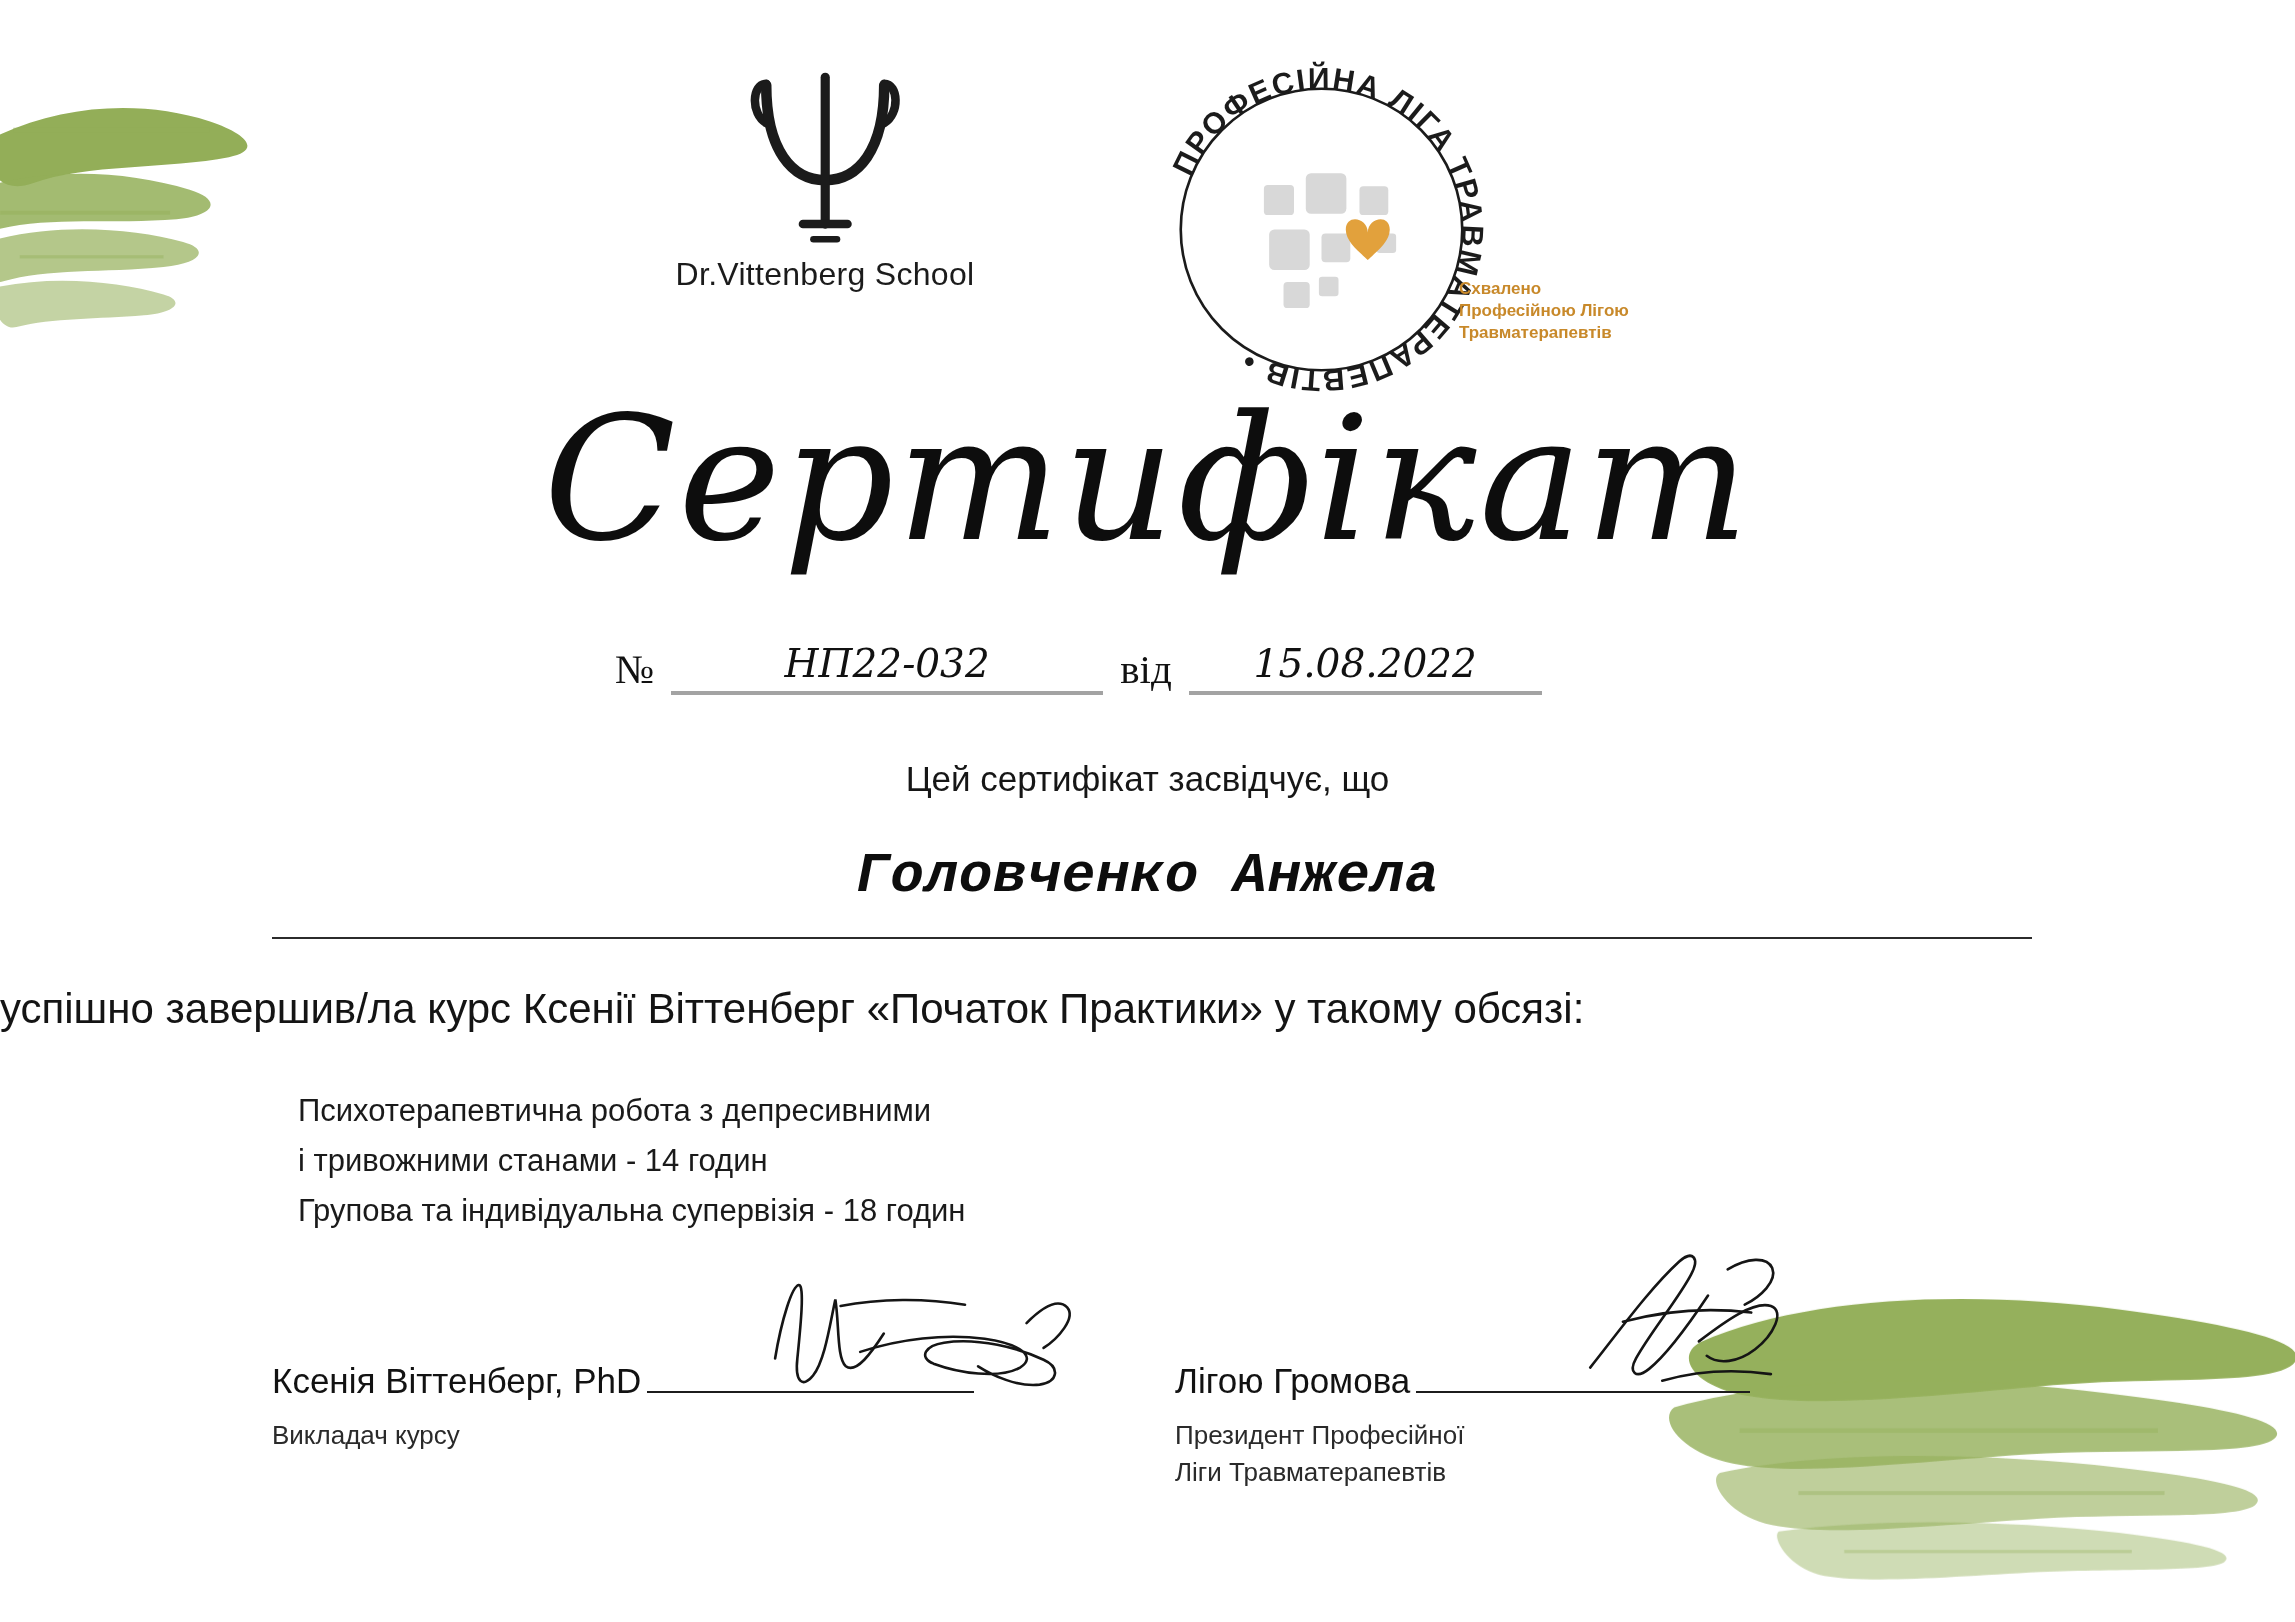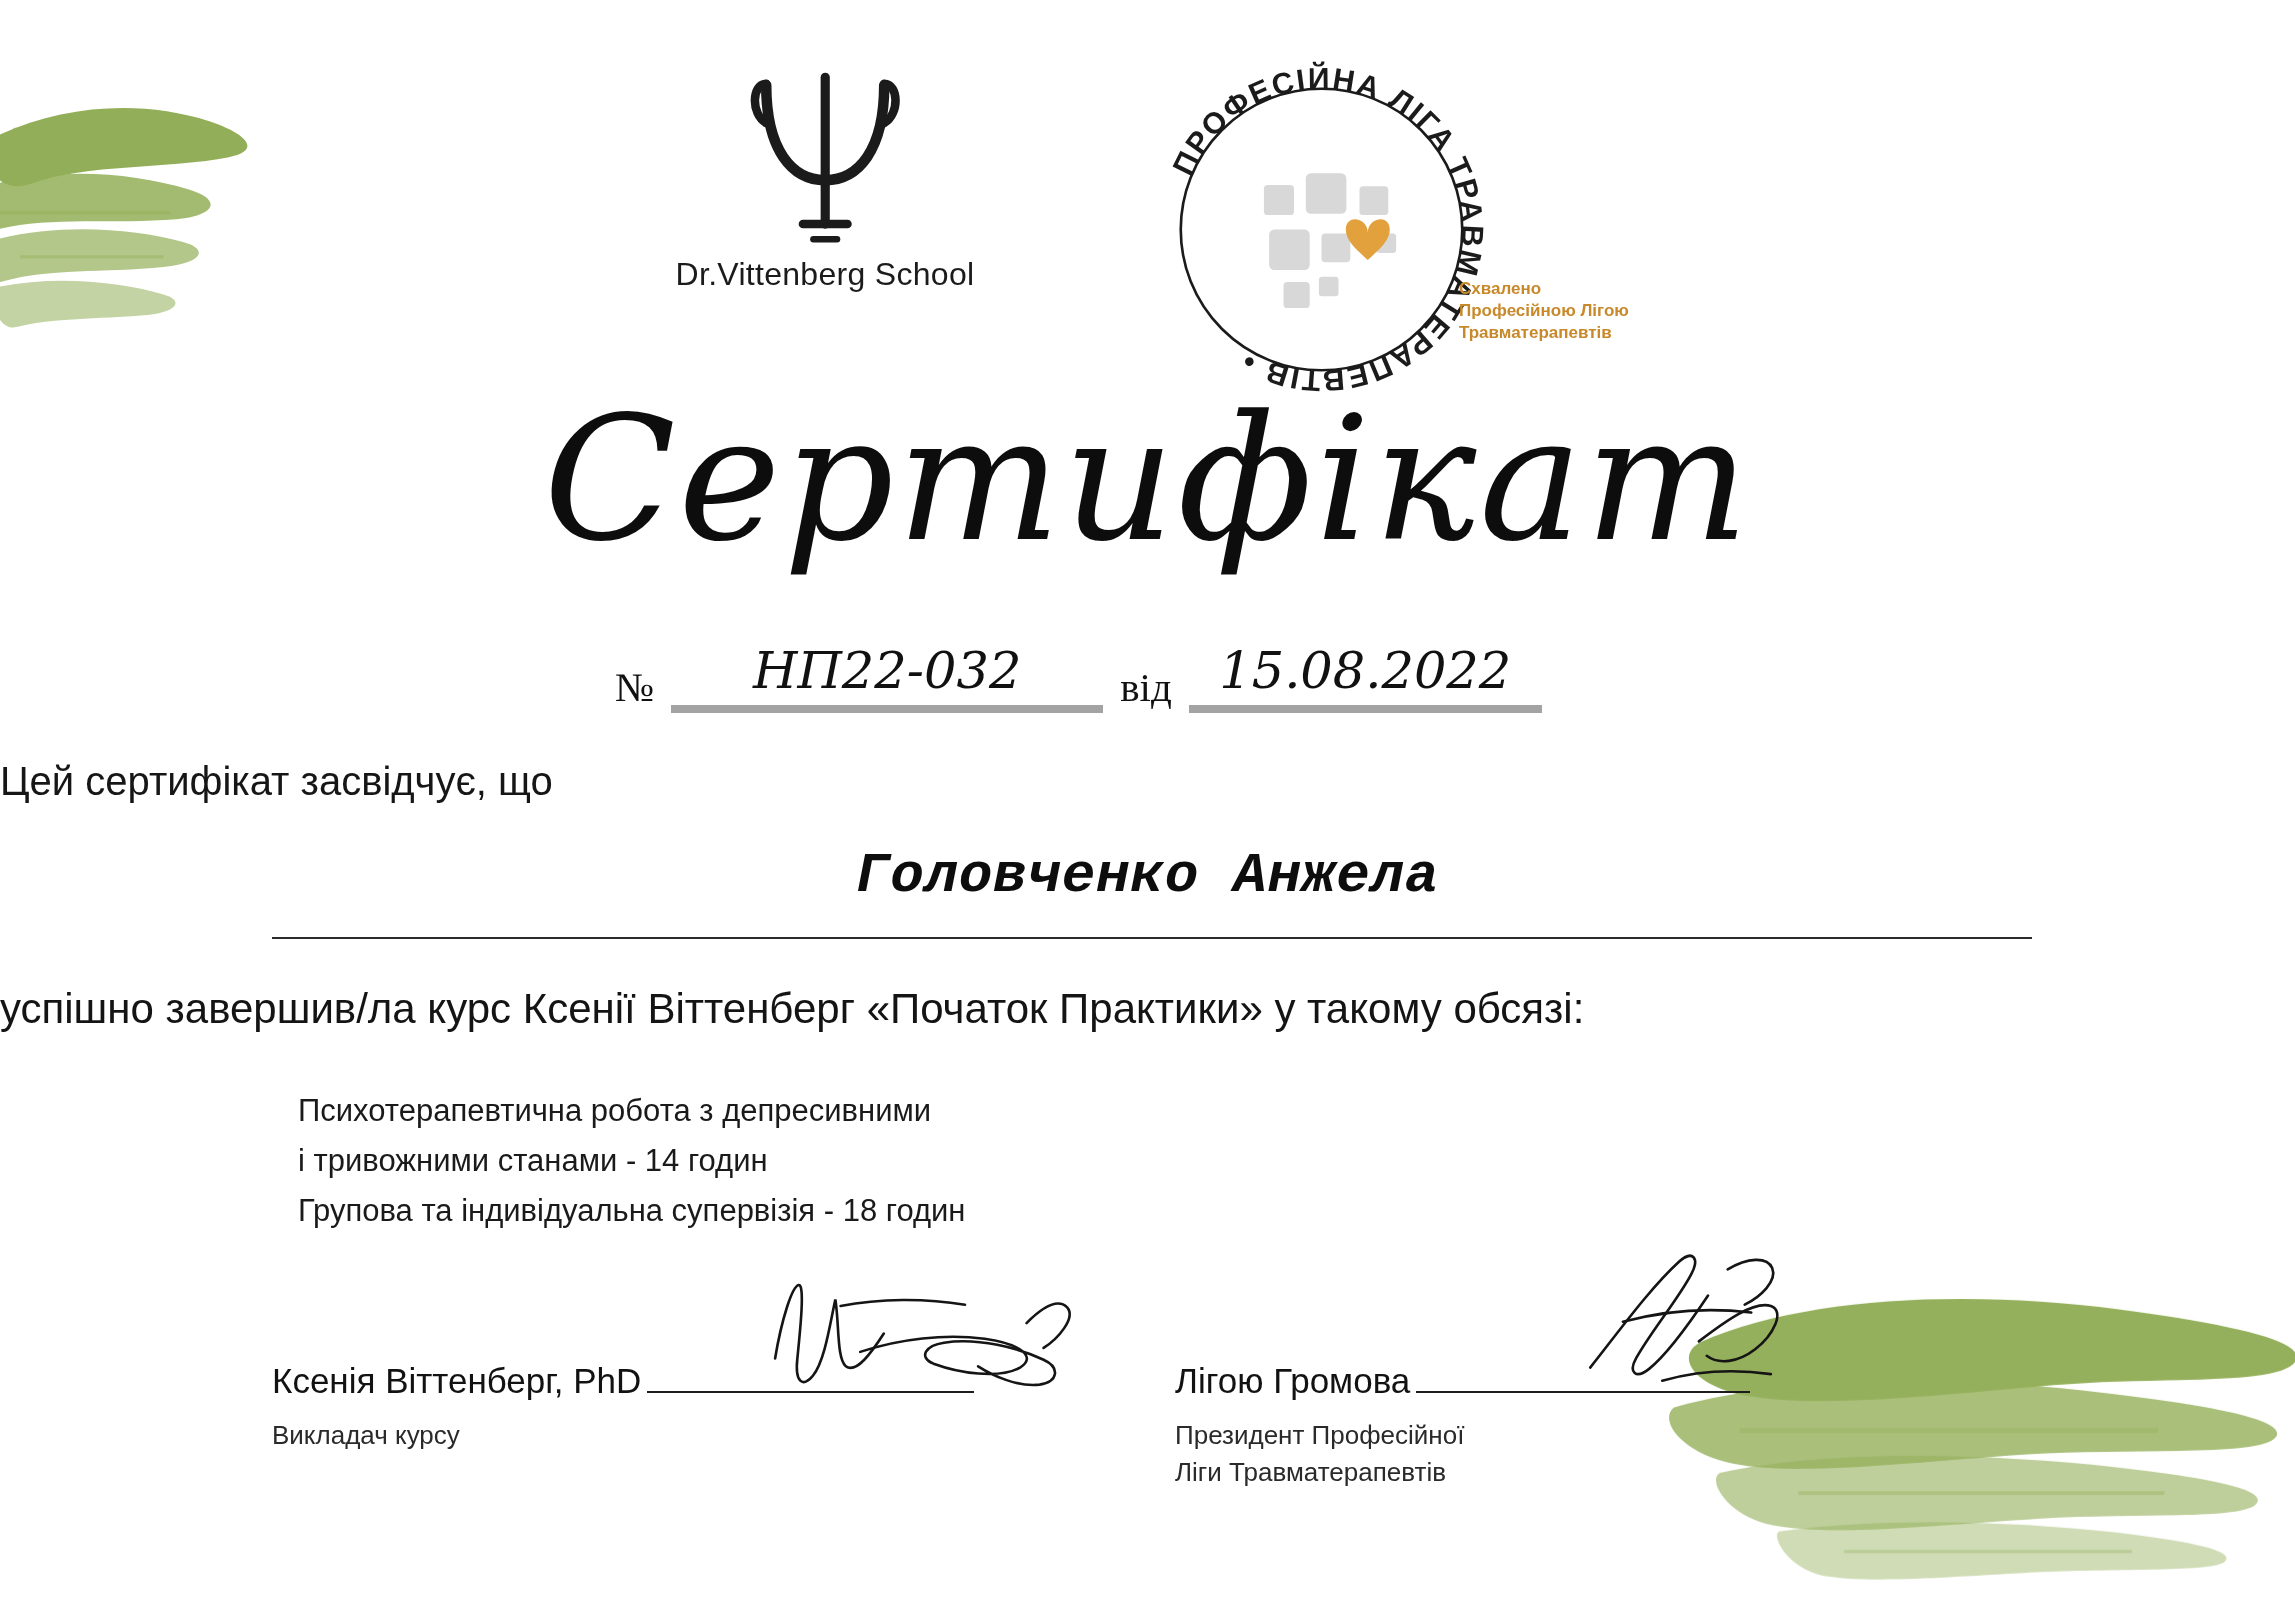--- a/index.html
+++ b/index.html
@@ -91,39 +91,40 @@
     align-items: flex-end;
     gap: 17px;
     font-size: 38px;
   }
   .numline .lbl {
     font-family: "Liberation Serif", serif;
     font-size: 41px;
     padding-bottom: 2.6px;
   }
   .fillline {
-    border-bottom: 8px solid #a3a3a3;
+    border-bottom: 4px solid #a3a3a3;
     min-width: 196px;
     text-align: center;
     font-family: "DejaVu Serif", serif;
     font-style: italic;
-    font-size: 51px;
+    font-size: 39px;
     padding: 0 13px 5.2px 13px;
     white-space: nowrap;
   }
   .fill-num { width: 406px; }
   .fill-date { width: 327px; }
 
   
   .attest {
     position: absolute;
     top: 759px;
     left: 0;
     width: 100%;
-    font-size: 40px;
+    text-align: center;
+    font-size: 35px;
     color: #161616;
   }
 
   
   .recipient {
     position: absolute;
     top: 844px;
     left: 0;
     width: 100%;
     text-align: center;

